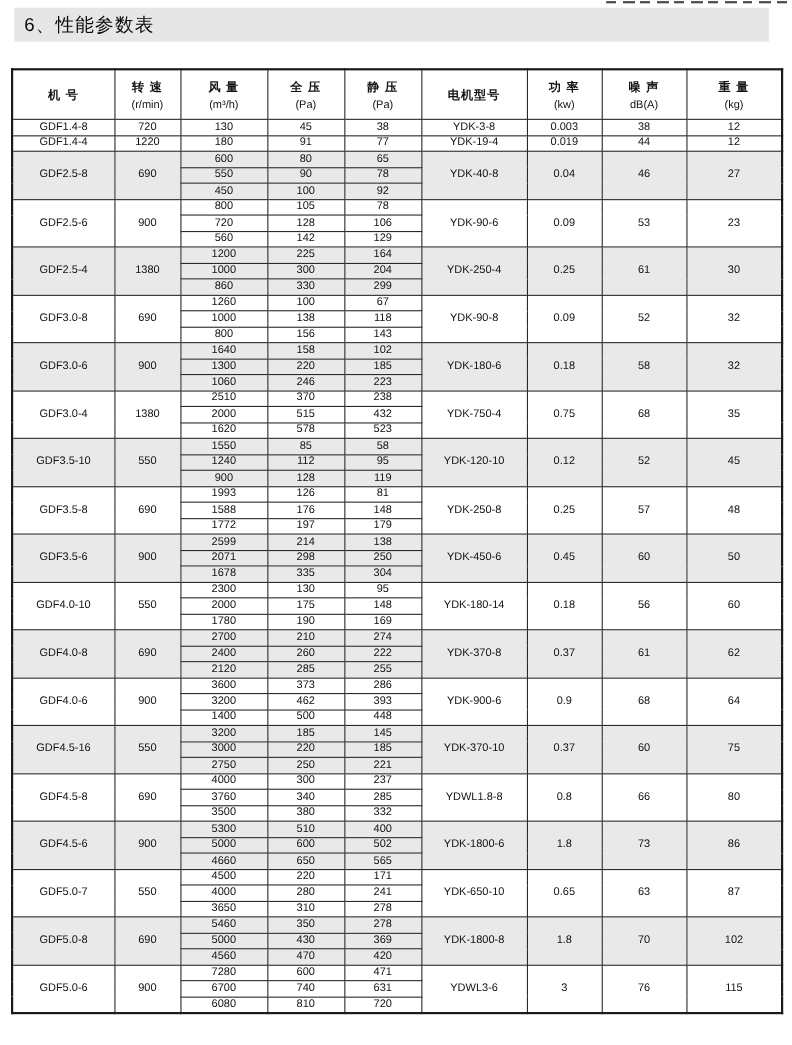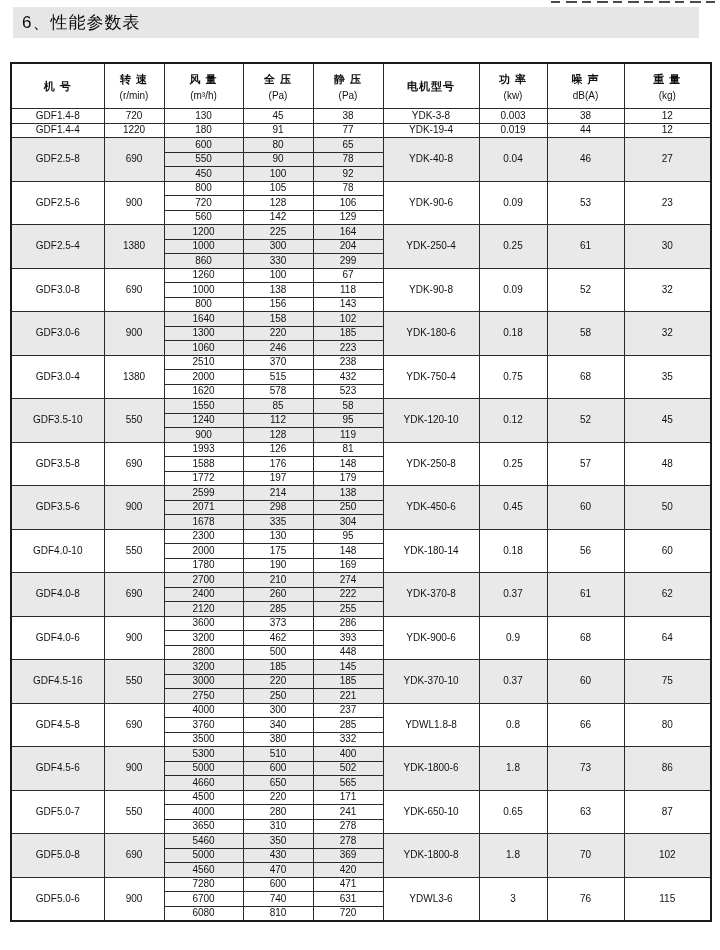--- a/index.html
+++ b/index.html
@@ -372,21 +372,21 @@
           <td rowspan="3">0.9</td>
           <td rowspan="3">68</td>
           <td rowspan="3">64</td>
         </tr>
         <tr>
           <td>3200</td>
           <td>462</td>
           <td>393</td>
         </tr>
         <tr>
-          <td>2800</td>
+          <td>1400</td>
           <td>500</td>
           <td>448</td>
         </tr>
         <tr class="shaded">
           <td rowspan="3">GDF4.5-16</td>
           <td rowspan="3">550</td>
           <td>3200</td>
           <td>185</td>
           <td>145</td>
           <td rowspan="3">YDK-370-10</td>

